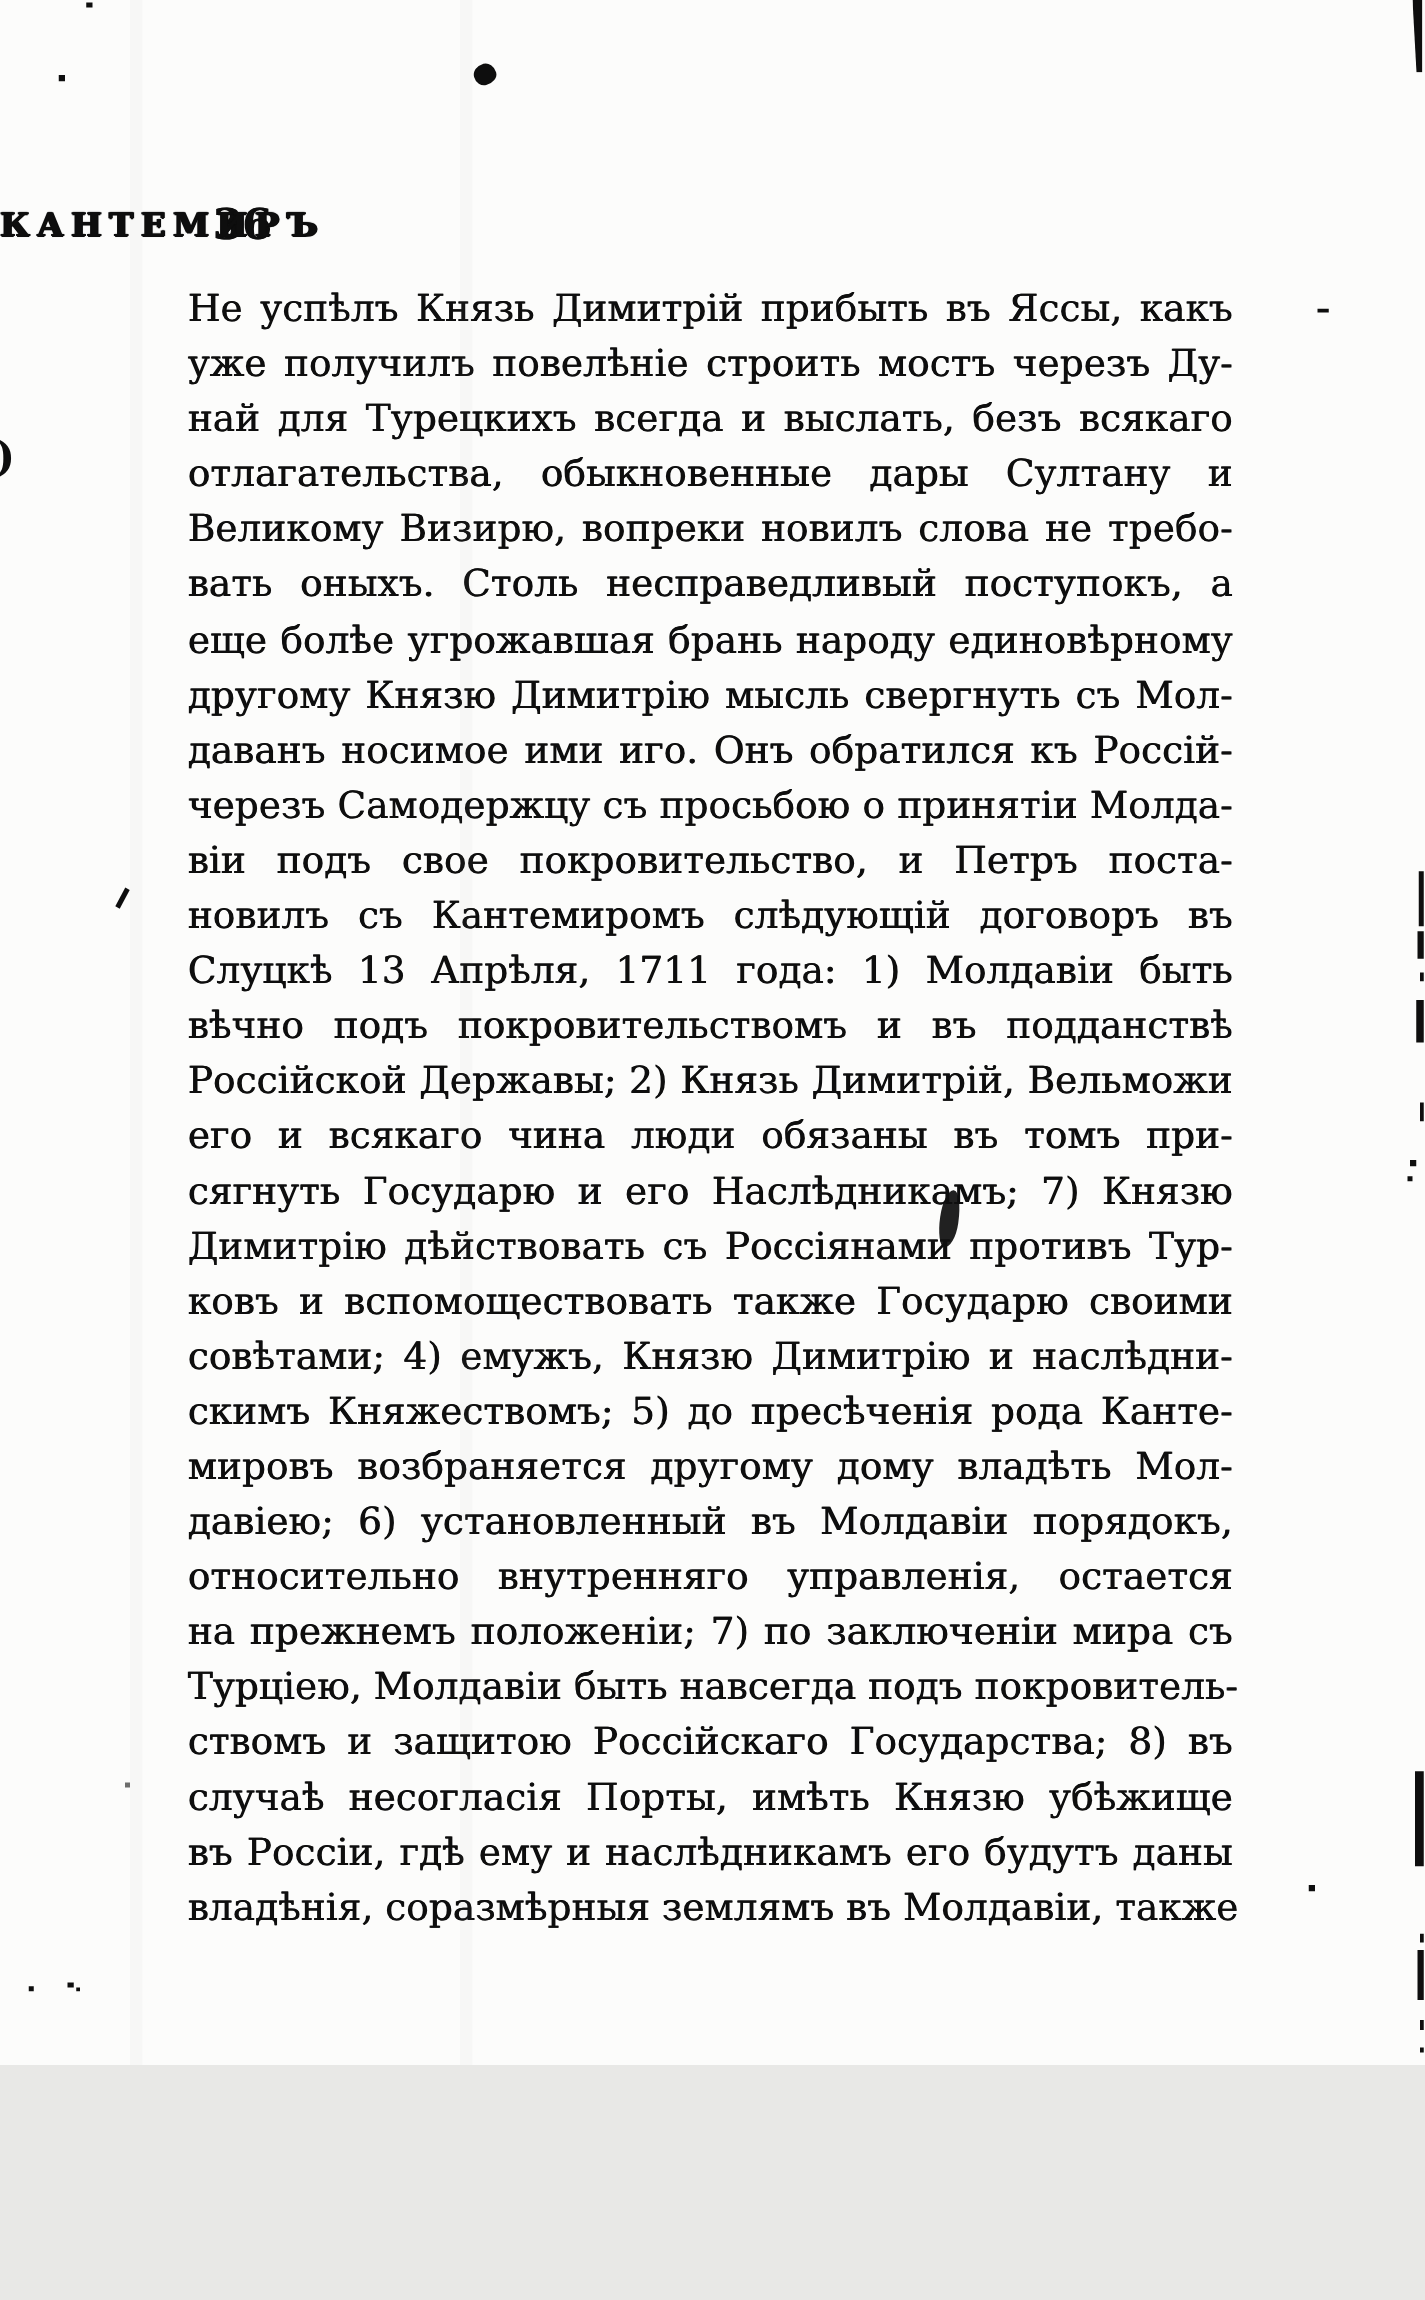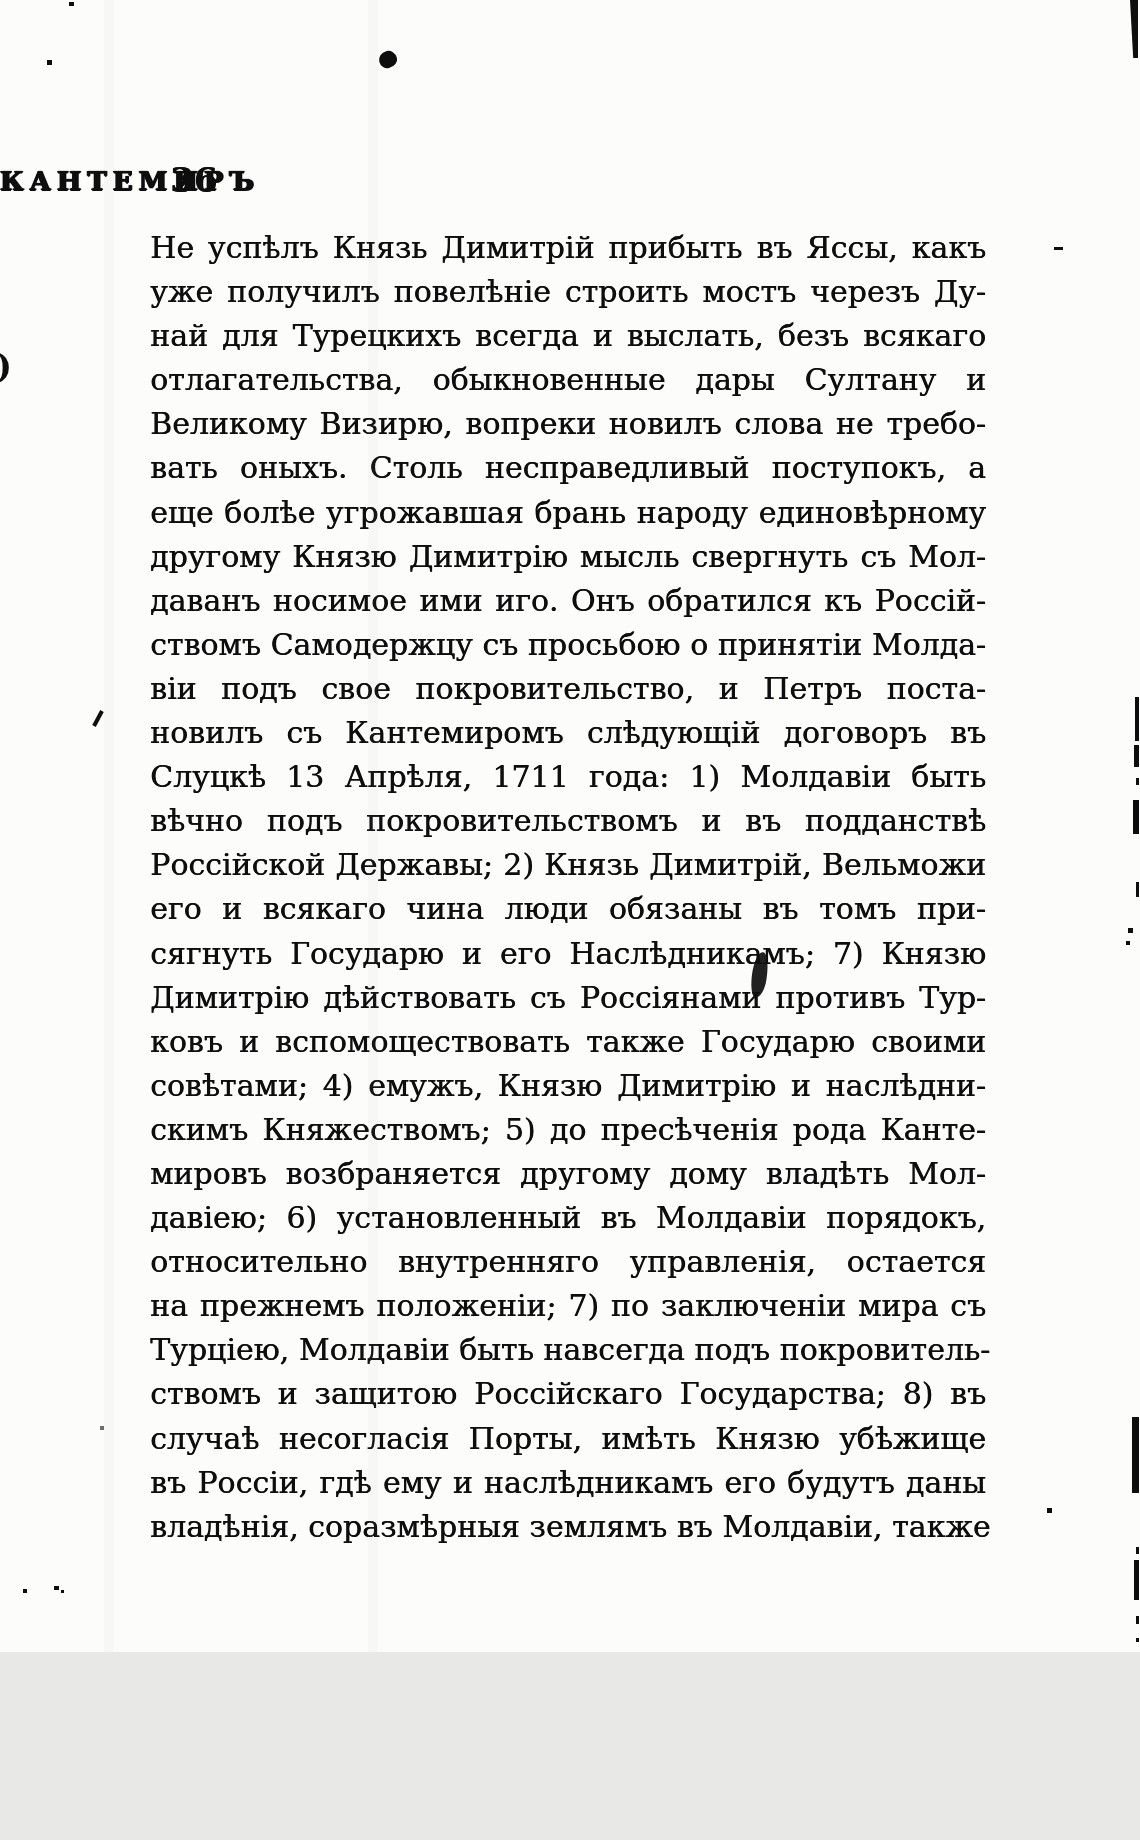--- a/index.html
+++ b/index.html
@@ -68,21 +68,21 @@
   <div class="textblock" id="textblock">
       <div class="line">Не успѣлъ Князь Димитрій прибыть въ Яссы, какъ</div>
       <div class="line">уже получилъ повелѣніе строить мостъ черезъ Ду-</div>
       <div class="line">най для Турецкихъ всегда и выслать, безъ всякаго</div>
       <div class="line">отлагательства, обыкновенные дары Султану и</div>
       <div class="line">Великому Визирю, вопреки новилъ слова не требо-</div>
       <div class="line">вать оныхъ. Столь несправедливый поступокъ, а</div>
       <div class="line">еще болѣе угрожавшая брань народу единовѣрному</div>
       <div class="line">другому Князю Димитрію мысль свергнуть съ Мол-</div>
       <div class="line">даванъ носимое ими иго. Онъ обратился къ Россій-</div>
-      <div class="line">ствомъ Самодержцу съ просьбою о принятіи Молда-</div>
+      <div class="line">черезъ Самодержцу съ просьбою о принятіи Молда-</div>
       <div class="line">віи подъ свое покровительство, и Петръ поста-</div>
       <div class="line">новилъ съ Кантемиромъ слѣдующій договоръ въ</div>
       <div class="line">Слуцкѣ 13 Апрѣля, 1711 года: 1) Молдавіи быть</div>
       <div class="line">вѣчно подъ покровительствомъ и въ подданствѣ</div>
       <div class="line">Россійской Державы; 2) Князь Димитрій, Вельможи</div>
       <div class="line">его и всякаго чина люди обязаны въ томъ при-</div>
       <div class="line">сягнуть Государю и его Наслѣдникамъ; 7) Князю</div>
       <div class="line">Димитрію дѣйствовать съ Россіянами противъ Тур-</div>
       <div class="line">ковъ и вспомоществовать также Государю своими</div>
       <div class="line">совѣтами; 4) емужъ, Князю Димитрію и наслѣдни-</div>

